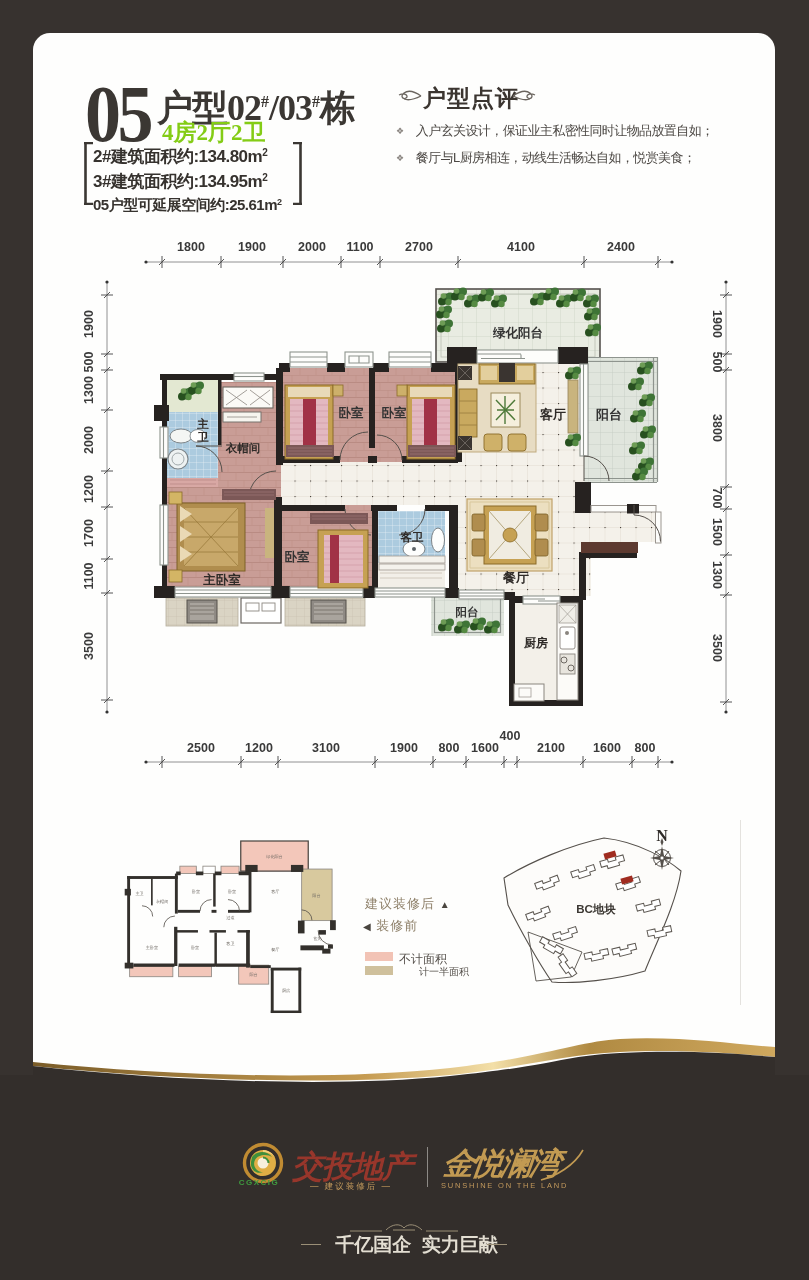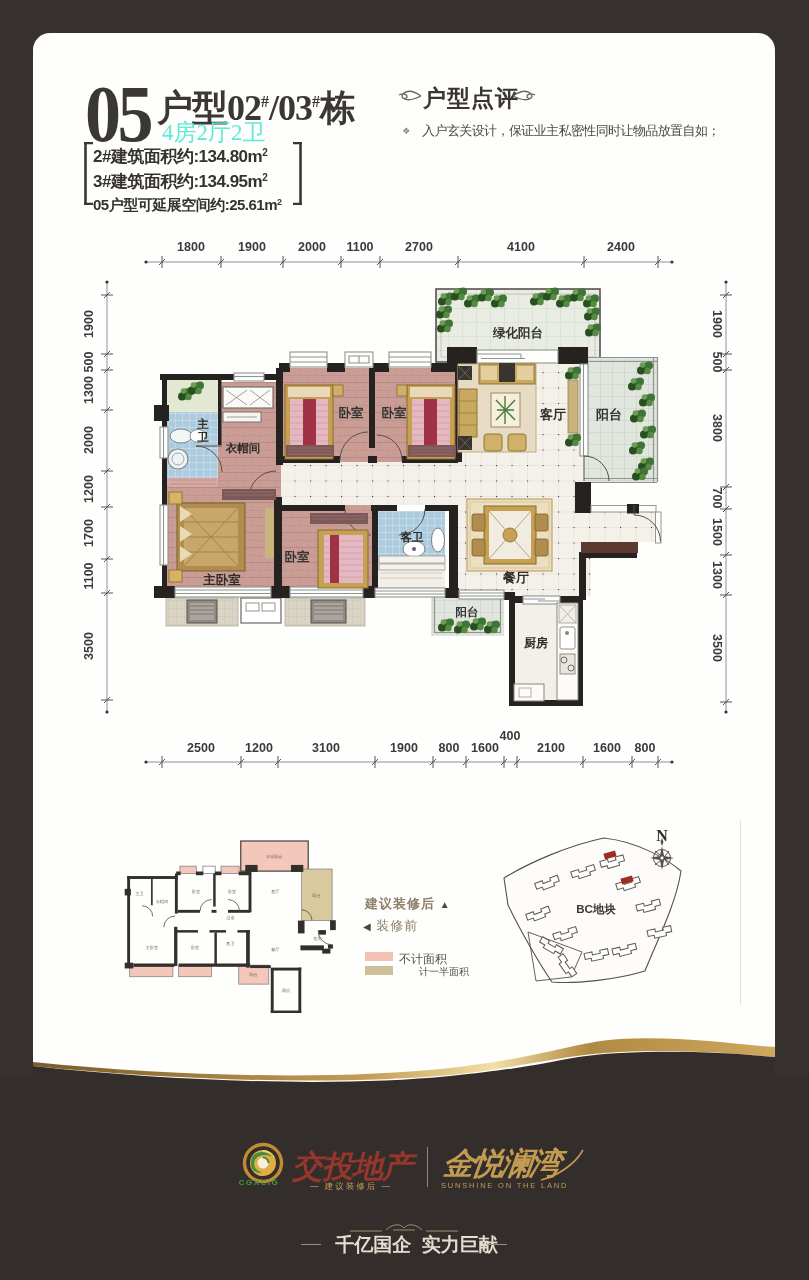--- a/index.html
+++ b/index.html
@@ -13,41 +13,42 @@
 <body>
 
 <div id="frame" class="abs" style="left:0;top:0;width:809px;height:1280px;background:#37322f;"></div>
 
 <div id="card" class="abs"></div>
 
 <div class="abs" style="left:85px;top:74px;font-family:'Liberation Serif',serif;font-weight:bold;font-size:80px;line-height:80px;color:#3b3733;letter-spacing:-4px;transform:scaleX(0.90);transform-origin:0 0;">05</div>
 
 <div class="abs" style="left:157px;top:84px;font-family:'Liberation Serif',serif;font-weight:bold;font-size:36px;line-height:36px;color:#3b3733;letter-spacing:-1px;white-space:nowrap;">户型02<span style="font-size:16px;vertical-align:13px;letter-spacing:0;">#</span>/03<span style="font-size:16px;vertical-align:13px;letter-spacing:0;">#</span>栋</div>
 
-<div class="abs" style="left:162px;top:117px;font-family:'Liberation Serif',serif;font-weight:normal;font-size:23px;color:#5eead4;">4房2厅2卫</div>
+<div class="abs" style="left:162px;top:117px;font-family:'Liberation Serif',serif;font-weight:bold;font-size:23px;color:#84cc16;">4房2厅2卫</div>
 
 <div class="abs" style="left:84px;top:142px;width:206px;height:63px;">
  <svg width="218" height="63" style="position:absolute;left:0;top:0">
   <path d="M1.5 0 L1.5 63 M0 1 L9 1 M0 62 L9 62 M216.5 0 L216.5 63 M218 1 L209 1 M218 62 L209 62" stroke="#3b3733" stroke-width="2.6" fill="none"></path>
  </svg>
  <div style="position:absolute;left:9px;top:1px;width:206px;font-weight:bold;color:#36322e;font-size:17px;line-height:20.5px;white-space:nowrap;letter-spacing:-0.5px;">2#建筑面积约:134.80m<span style="font-size:10px;vertical-align:6px;">2</span><br>3#建筑面积约:134.95m<span style="font-size:10px;vertical-align:6px;">2</span><span style="font-size:15px;"><br>05户型可延展空间约:25.61m<span style="font-size:9px;vertical-align:5px;">2</span></span></div>
 </div>
 
 <div class="abs" style="left:423px;top:83px;font-family:'Liberation Serif',serif;font-weight:bold;font-size:23px;color:#3b3530;letter-spacing:1px;">户型点评</div>
 
 <svg class="abs" style="left:396px;top:88px" width="26" height="15" viewBox="0 0 26 15">
     <path d="M25 8 C18 3 12 2 8 5 C4 8 7 12 10 10 C13 8 9 4 3 7 M25 8 C19 11 13 13 8 11" stroke="#6b655f" stroke-width="1.3" fill="none"></path>
   </svg>
 
 <svg class="abs" style="left:512px;top:88px" width="26" height="15" viewBox="0 0 26 15">
     <path d="M1 8 C8 3 14 2 18 5 C22 8 19 12 16 10 C13 8 17 4 23 7 M1 8 C7 11 13 13 18 11" stroke="#6b655f" stroke-width="1.3" fill="none"></path>
   </svg>
 
-<div class="abs" style="left:396px;top:118px;width:330px;font-size:13px;line-height:25.5px;color:#4c4844;letter-spacing:-0.6px;white-space:nowrap;text-align:center;">
+<div class="abs" style="left:396px;top:118px;width:330px;font-size:13px;line-height:25.5px;color:#4c4844;letter-spacing:-0.6px;white-space:nowrap;">
 <div><span style="color:#8a8580;font-size:9px;vertical-align:1px;">❖</span>　入户玄关设计，保证业主私密性同时让物品放置自如；</div>
+<div><span style="color:#8a8580;font-size:9px;vertical-align:1px;">❖</span>　餐厅与L厨房相连，动线生活畅达自如，悦赏美食；</div>
 </div>
 
 <svg id="plansvg" class="abs" style="left:0;top:0" width="809" height="1280" viewBox="0 0 809 1280">
 <defs>
  <pattern id="tile" width="15.5" height="15.5" patternUnits="userSpaceOnUse">
   <rect width="15.5" height="15.5" fill="#f4f1ea"></rect>
   <path d="M0 0 H15.5 M0 0 V15.5" stroke="#ddd6c8" stroke-width="0.8"></path>
   <circle cx="0" cy="0" r="1.3" fill="#453f3a"></circle>
  </pattern>
  <pattern id="bathtile" width="7" height="7" patternUnits="userSpaceOnUse">
@@ -803,21 +804,21 @@
 <svg class="abs" style="left:348px;top:1221px" width="112" height="14" viewBox="0 0 112 14">
  <path d="M2 10 L34 10 M78 10 L110 10" stroke="#9b8f77" stroke-width="1"></path>
  <path d="M38 9 C44 3 52 2 56 7 C60 2 68 3 74 9 M45 9 L67 9" stroke="#9b8f77" stroke-width="1" fill="none"></path>
 </svg>
 
 <div class="abs" style="left:12px;top:1232px;width:809px;text-align:center;font-weight:bold;font-size:19px;color:#e3ded2;letter-spacing:0px;">千亿国企&nbsp;&nbsp;实力巨献</div>
 
 <div class="abs" style="left:301px;top:1244px;width:20px;height:1px;background:#9b8f77;"></div>
 <div class="abs" style="left:487px;top:1244px;width:20px;height:1px;background:#9b8f77;"></div>
 
-<div class="abs" style="left:365px;top:895px;font-size:13px;color:#8d7f68;letter-spacing:1px;font-weight:bold;">建议装修后 <span style="color:#4a453f;font-size:10px;">▲</span></div>
+<div class="abs" style="left:365px;top:895px;font-size:13px;color:#8d7f68;letter-spacing:1px;">建议装修后 <span style="color:#4a453f;font-size:10px;">▲</span></div>
 
 <div class="abs" style="left:363px;top:917px;font-size:13px;color:#8d7f68;letter-spacing:1px;"><span style="color:#4a453f;font-size:10px;">◀</span> 装修前</div>
 
 <div class="abs" style="left:365px;top:952px;width:28px;height:9px;background:#f2c3b5;"></div>
 <div class="abs" style="left:399px;top:951px;font-size:12px;color:#55504b;">不计面积</div>
 
 <div class="abs" style="left:365px;top:966px;width:28px;height:9px;background:#cfc09c;"></div>
 <div class="abs" style="left:399px;top:965px;font-size:10px;color:#55504b;margin-left:20px;">计一半面积</div>
 
 </body></html>

